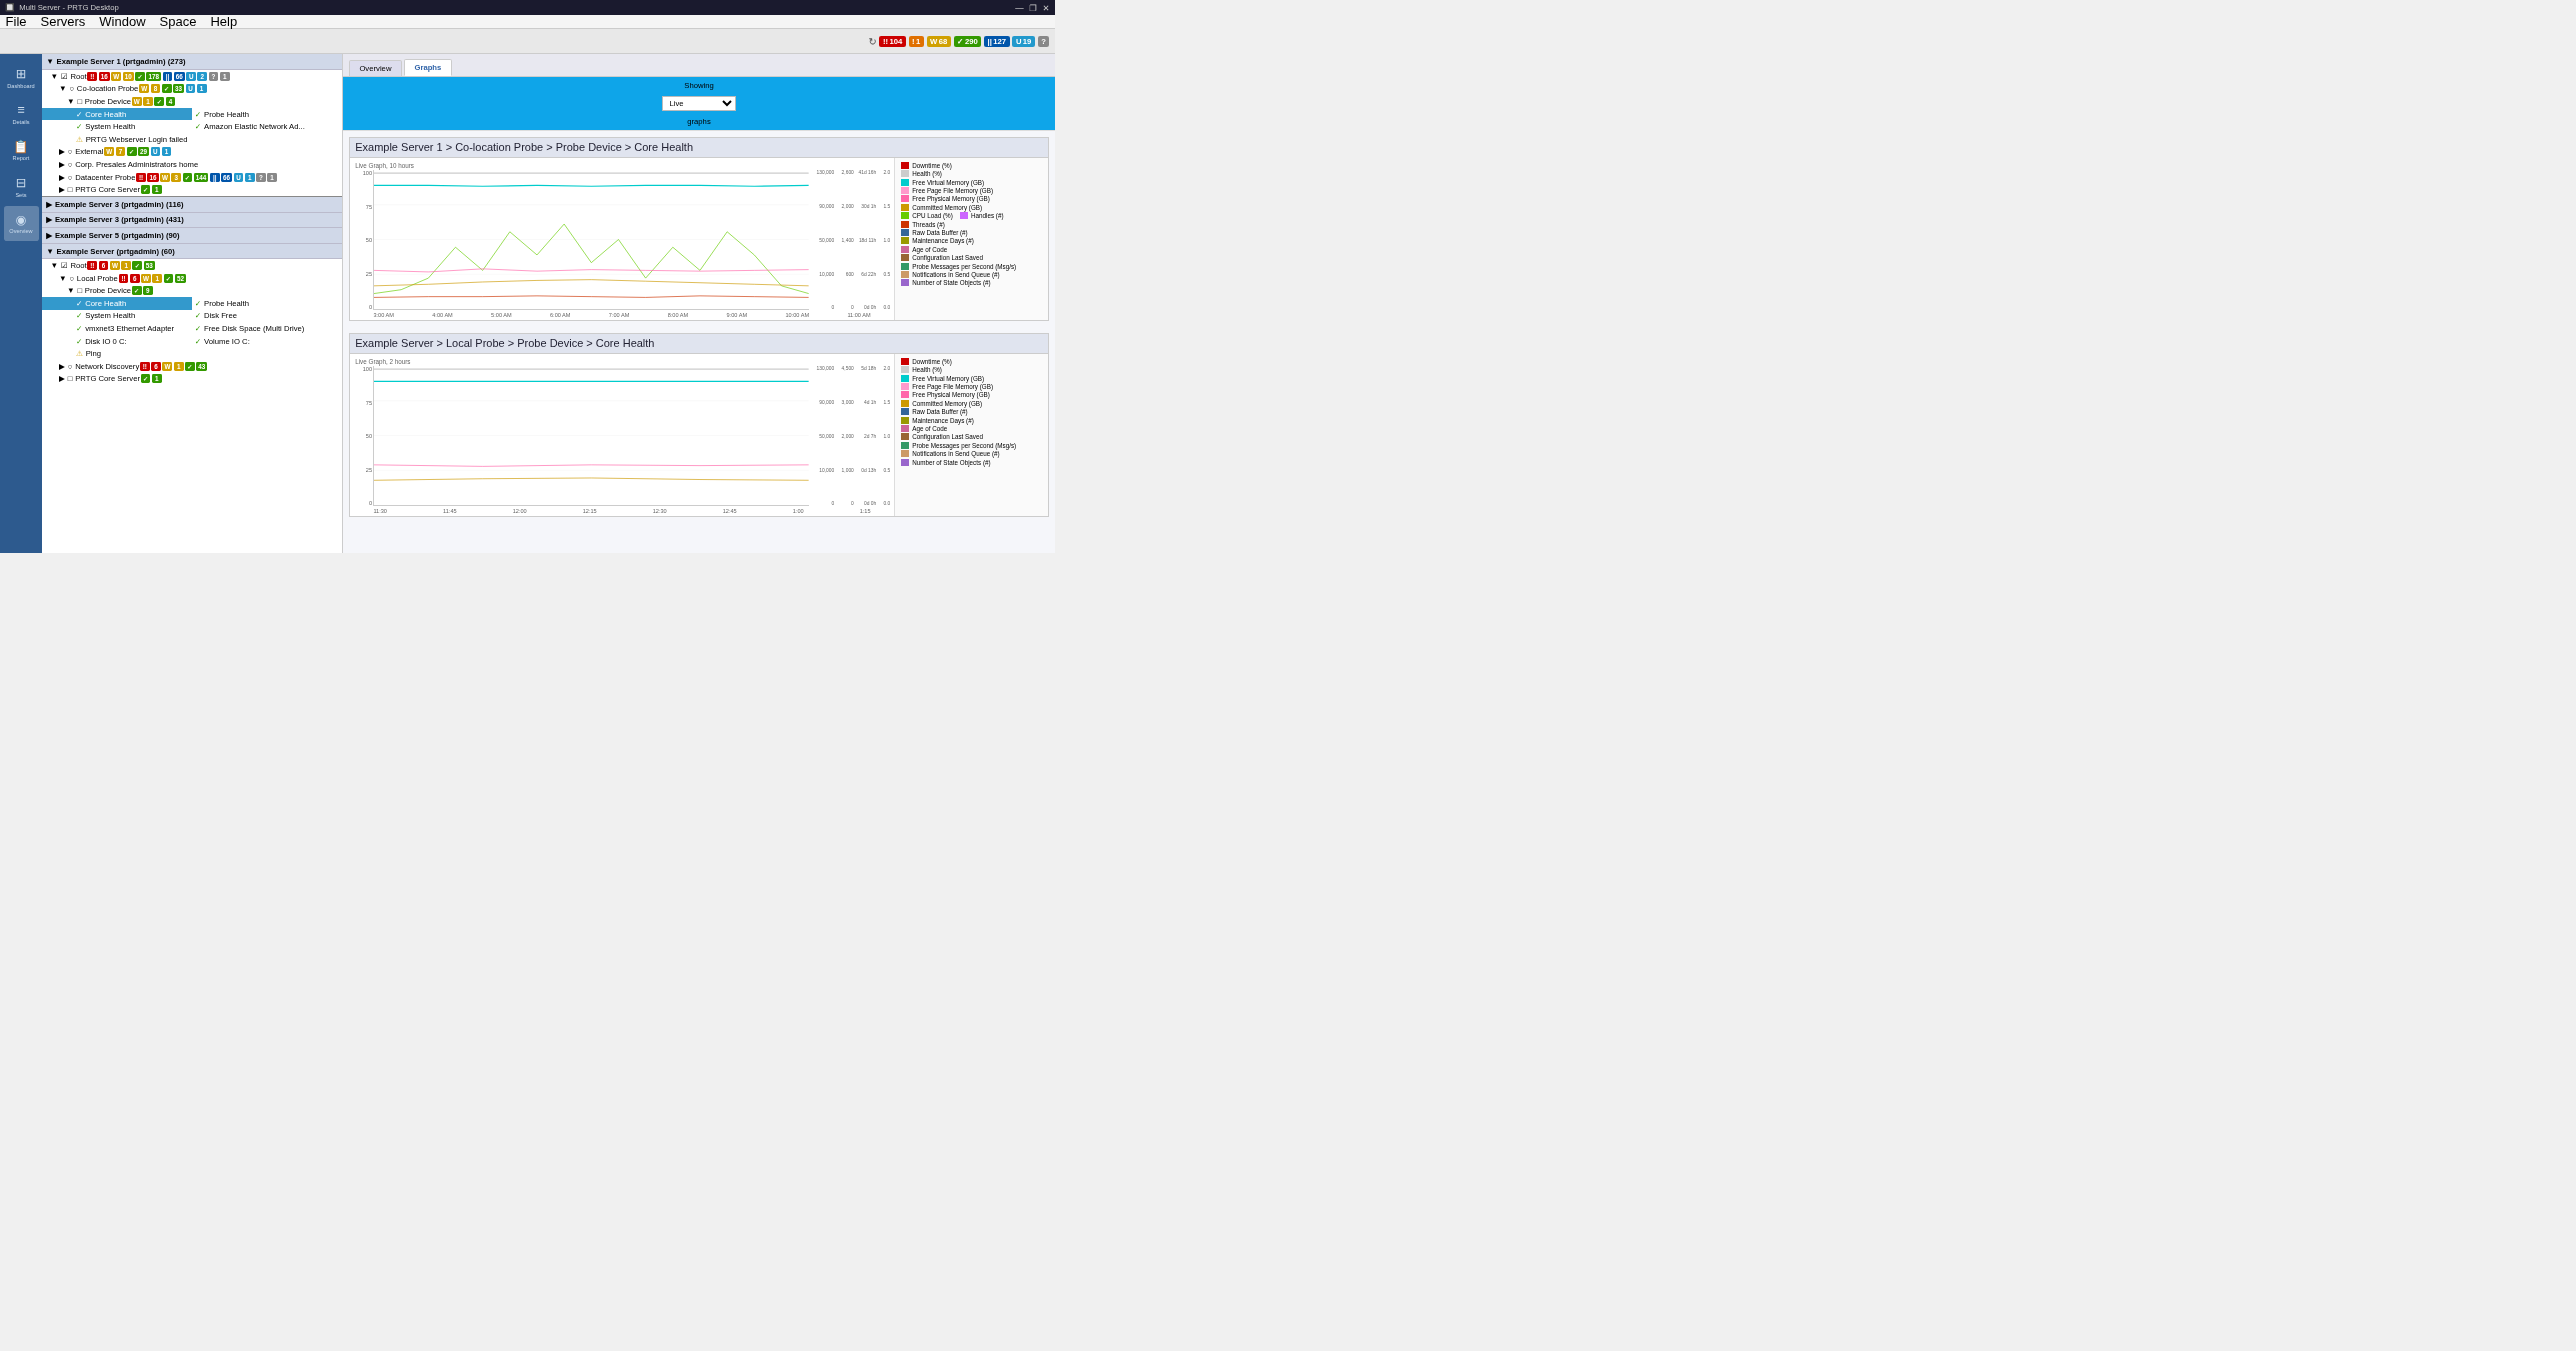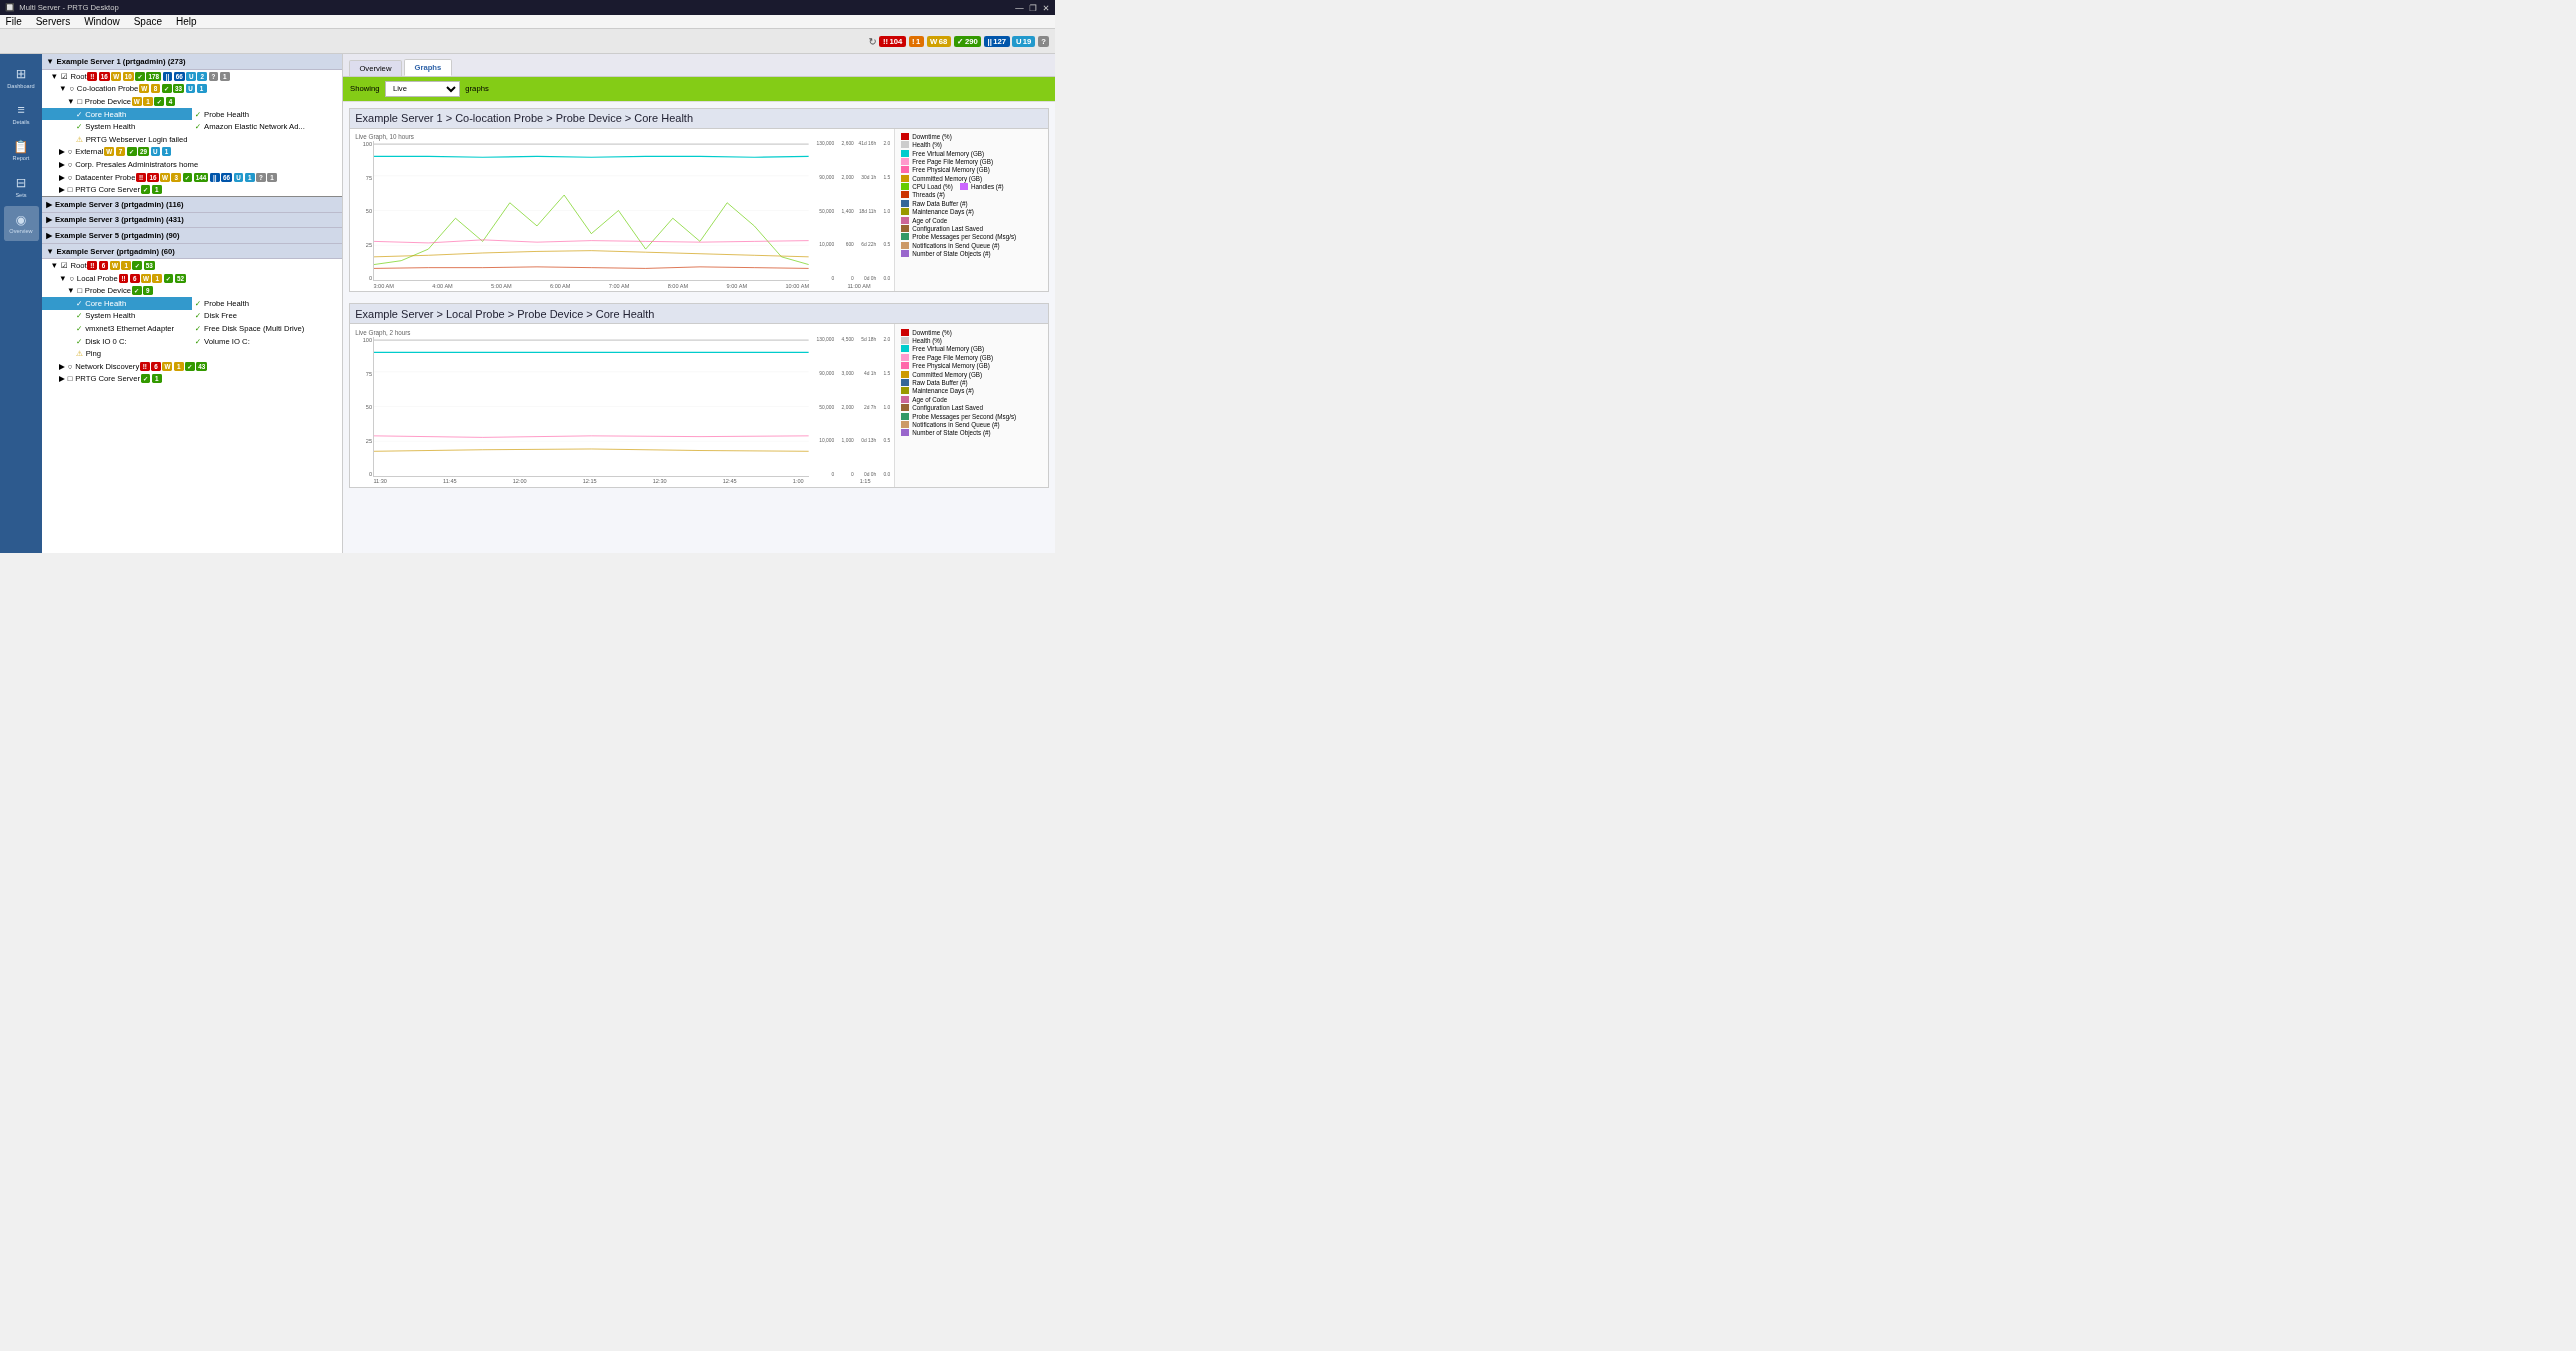--- a/index.html
+++ b/index.html
@@ -5,21 +5,21 @@
     * { margin: 0; padding: 0; box-sizing: border-box; }
     body { font-family: 'Segoe UI', Tahoma, sans-serif; font-size: 7.7px; background: #f0f0f0; overflow: hidden; width: 1055px; height: 554px; }
 
     
     .titlebar { background: #1a1a2e; color: #ccc; height: 15.4px; display: flex; align-items: center; padding: 0 5.6px; font-size: 7.7px; justify-content: space-between; }
     .titlebar-left { display: flex; align-items: center; gap: 4.2px; }
     .titlebar-right { display: flex; gap: 5.6px; }
     .titlebar-btn { color: #ccc; font-size: 8.4px; cursor: pointer; }
 
     
-    .menubar { background: #f5f5f5; border-bottom: 0.7px solid #ccc; height: 14px; display: flex; align-items: center; padding: 0 2.8px; gap: 8.4px; font-size: 10px; }
+    .menubar { background: #f5f5f5; border-bottom: 0.7px solid #ccc; height: 14px; display: flex; align-items: center; padding: 0 2.8px; gap: 8.4px; font-size: 13px; }
     .menubar-item { cursor: pointer; padding: 0 2.8px; }
 
     
     .toolbar { background: #e8e8e8; border-bottom: 0.7px solid #ccc; height: 25px; display: flex; align-items: center; justify-content: flex-end; padding: 0 5.6px; gap: 2.8px; }
     .toolbar-badge { display: flex; align-items: center; gap: 1.4px; padding: 1.4px 3.5px; border-radius: 2.1px; font-size: 7.7px; font-weight: bold; color: white; }
     .badge-red { background: #cc0000; }
     .badge-orange { background: #e07000; }
     .badge-yellow { background: #d0a000; }
     .badge-green { background: #339900; }
     .badge-blue { background: #0055aa; }
@@ -53,21 +53,21 @@
 
     
     .content-panel { flex: 1; background: #f5f6fa; overflow-y: auto; display: flex; flex-direction: column; }
 
     
     .tab-bar { background: #e8e8f0; border-bottom: 1.4px solid #ccc; display: flex; align-items: flex-end; padding: 0 5.6px; height: 22.4px; }
     .tab { padding: 2.8px 9.8px; cursor: pointer; border: 0.7px solid #ccc; border-bottom: none; background: #dde; margin-right: 1.4px; border-radius: 2.1px 2.1px 0 0; font-size: 7.7px; }
     .tab.active { background: white; border-bottom: 1.4px solid white; color: #3366aa; font-weight: bold; }
 
     
-    .showing-bar { display: flex; align-items: center; gap: 5.6px; padding: 4.2px 7px; background: #84cc16; border-bottom: 0.7px solid #ddd; font-size: 7.7px; }
+    .showing-bar { display: flex; align-items: center; gap: 5.6px; padding: 4.2px 7px; background: #0ea5e9; border-bottom: 0.7px solid #ddd; font-size: 7.7px; flex-direction: column; }
     .showing-select { border: 0.7px solid #bbb; padding: 1.4px 2.8px; font-size: 7.7px; background: white; }
 
     
     .graph-section { margin: 5.6px; background: white; border: 0.7px solid #ccc; }
     .graph-header { background: #e0e4ef; padding: 3.5px 5.6px; font-size: 11px; color: #223; border-bottom: 0.7px solid #ccc; }
     .graph-body { display: flex; }
     .graph-chart { flex: 1; min-height: 161px; position: relative; background: white; padding: 2.8px; }
     .graph-legend { width: 154px; padding: 4.2px 5.6px; font-size: 6.3px; border-left: 0.7px solid #ddd; background: #fafafa; }
     .legend-item { display: flex; align-items: center; gap: 2.8px; margin-bottom: 1.4px; white-space: nowrap; }
     .legend-color { width: 8.4px; height: 7px; display: inline-block; flex-shrink: 0; }

